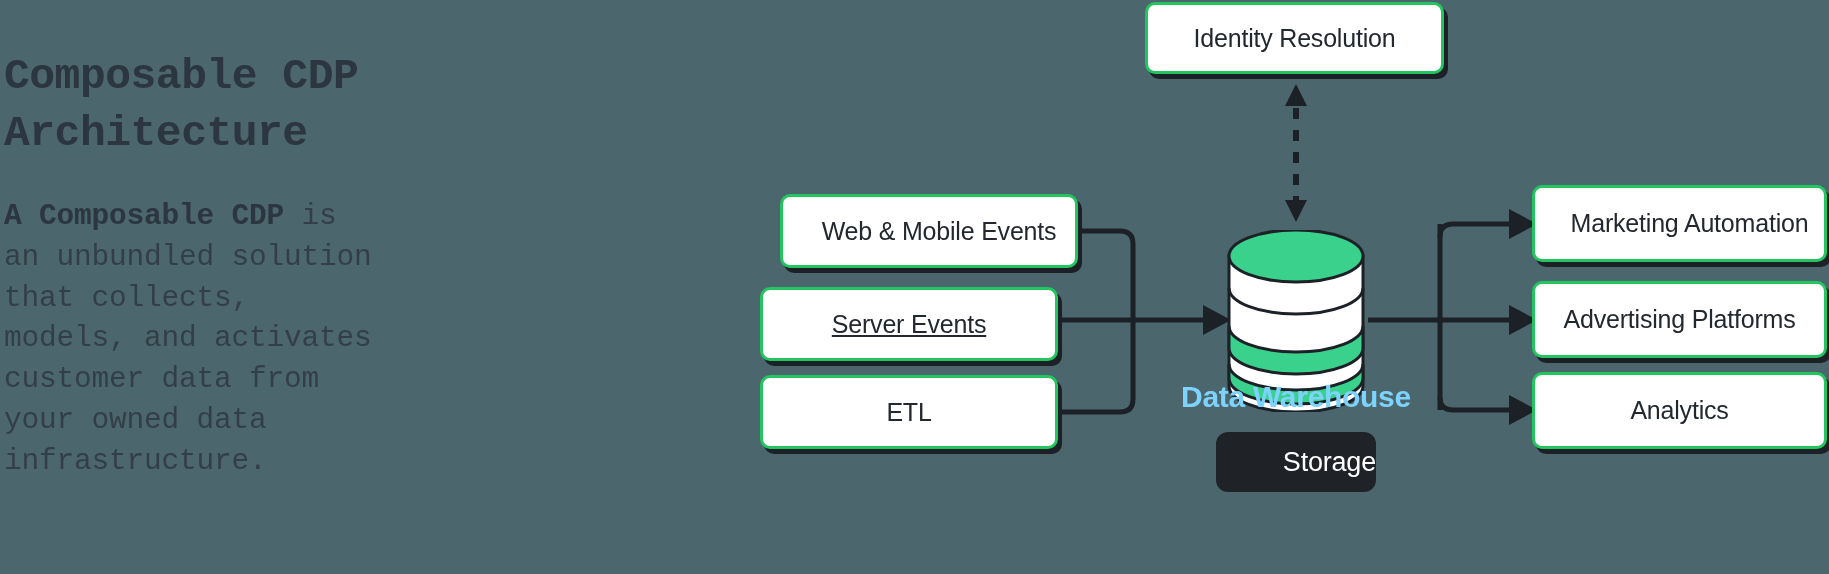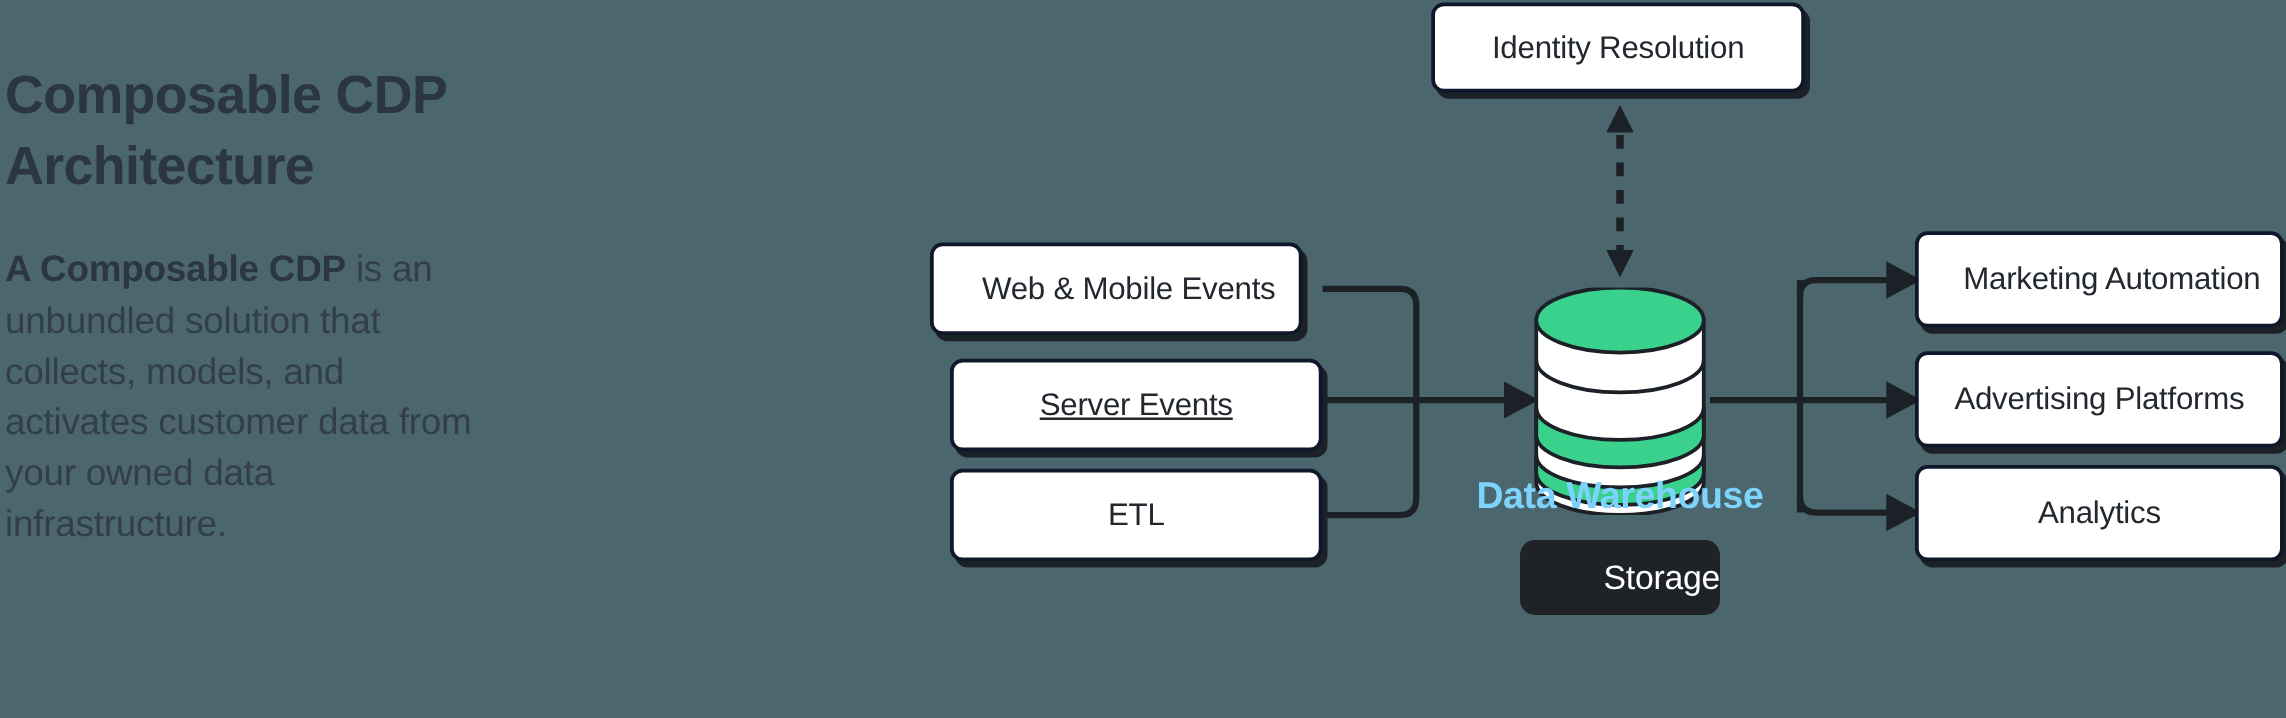--- a/index.html
+++ b/index.html
@@ -19,20 +19,21 @@
     width: 1829px;
     height: 574px;
   }
 
   
   .left-col {
     position: absolute;
     left: 4px;
     top: 48px;
     width: 430px;
+    font-family: Liberation Mono, monospace;
   }
   .headline {
     font-size: 43px;
     font-weight: bold;
     line-height: 1.33;
     color: #2b3640;
     letter-spacing: -0.5px;
     margin: 0;
     width: 400px;
   }
@@ -47,34 +48,34 @@
   }
   .blurb b {
     font-weight: bold;
     color: #2b3640;
   }
 
   
   .node {
     position: absolute;
     background: #ffffff;
-    border: 3px solid #0f172a;
+    border: 3px solid #22c55e;
     border-radius: 10px;
     box-shadow: 4px 5px 0 0 #1c2127;
     display: flex;
     align-items: center;
     justify-content: center;
     color: #22282e;
     font-size: 25px;
     letter-spacing: -0.2px;
     box-sizing: border-box;
   }
 
   #node-identity   { left: 1145px; top: 2px;   width: 299px; height: 72px; }
-  #node-web        { left: 744px;  top: 194px; width: 298px; height: 74px; padding-left: 20px; }
+  #node-web        { left: 780px;  top: 194px; width: 298px; height: 74px; padding-left: 20px; }
   #node-server     { left: 760px;  top: 287px; width: 298px; height: 74px; text-decoration: underline; }
   #node-etl        { left: 760px;  top: 375px; width: 298px; height: 74px; }
   #node-marketing  { left: 1532px; top: 185px; width: 295px; height: 77px; padding-left: 20px; }
   #node-advertising{ left: 1532px; top: 281px; width: 295px; height: 77px; }
   #node-analytics  { left: 1532px; top: 372px; width: 295px; height: 77px; }
 
   
   #cylinder {
     position: absolute;
     left: 1226px;

